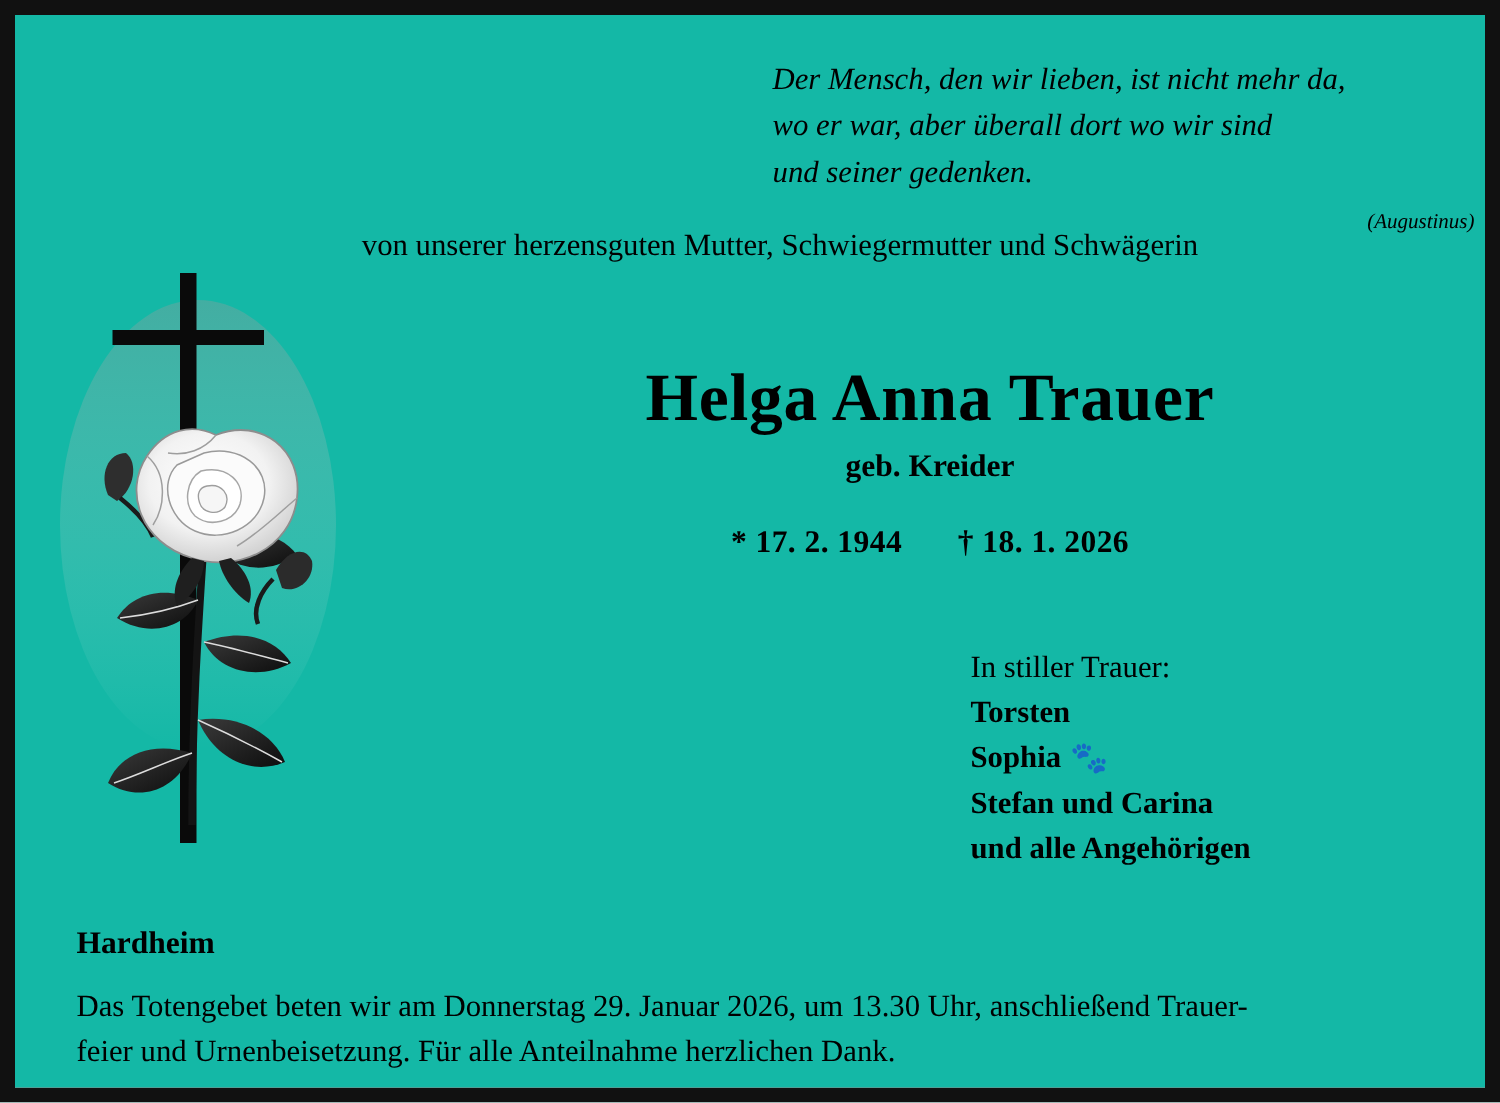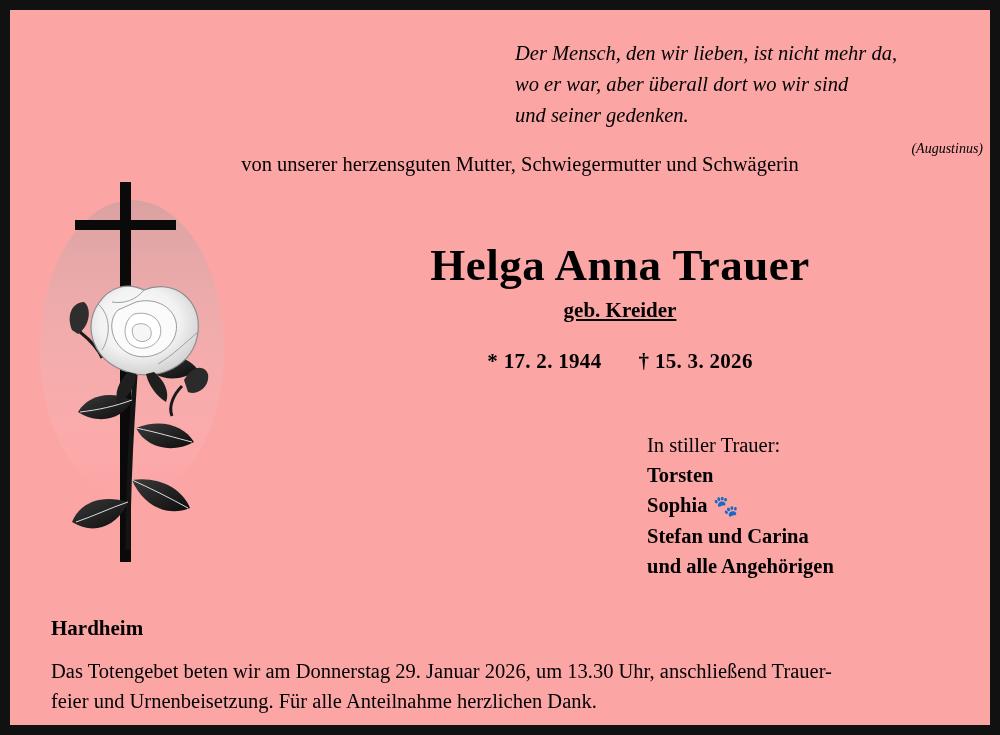--- a/index.html
+++ b/index.html
@@ -19,21 +19,21 @@
     width: 1000px;
     height: 735px;
     box-sizing: border-box;
     background: #ffffff;
     border: 10px solid #111111;
   }
   .inner {
     position: relative;
     width: 100%;
     height: 100%;
-    background: #fca5a5;
+    background: #14b8a6;
     box-sizing: border-box;
   }
 
   
   .artwork {
     position: absolute;
     left: 22px;
     top: 140px;
     width: 220px;
     height: 430px;
@@ -84,21 +84,20 @@
   .name {
     font-size: 45px;
     font-weight: bold;
     letter-spacing: 0.5px;
     line-height: 54px;
   }
   .maiden {
     font-size: 21px;
     font-weight: bold;
     margin-top: 6px;
-    text-decoration: underline;
   }
   .dates {
     margin-top: 26px;
     font-size: 21px;
     font-weight: bold;
     letter-spacing: 0.3px;
   }
   .dates .gap { display: inline-block; width: 26px; }
 
   
@@ -218,21 +217,21 @@
     <div class="intro">
       <span class="intro-line">von unserer herzensguten Mutter, Schwiegermutter und Schwägerin</span>
     </div>
 
     <div class="name-block">
       <div class="name">Helga Anna Trauer</div>
       <div class="maiden">geb. Kreider</div>
       <div class="dates">
         <span>* 17. 2. 1944</span>
         <span class="gap"></span>
-        <span>† 15. 3. 2026</span>
+        <span>† 18. 1. 2026</span>
       </div>
     </div>
 
     <div class="mourners">
       <div class="lead">In stiller Trauer:</div>
       <div class="name-item">Torsten</div>
       <div class="name-item">
         <span>Sophia</span><span class="paw">🐾</span>
       </div>
       <div class="name-item">Stefan und Carina</div>

